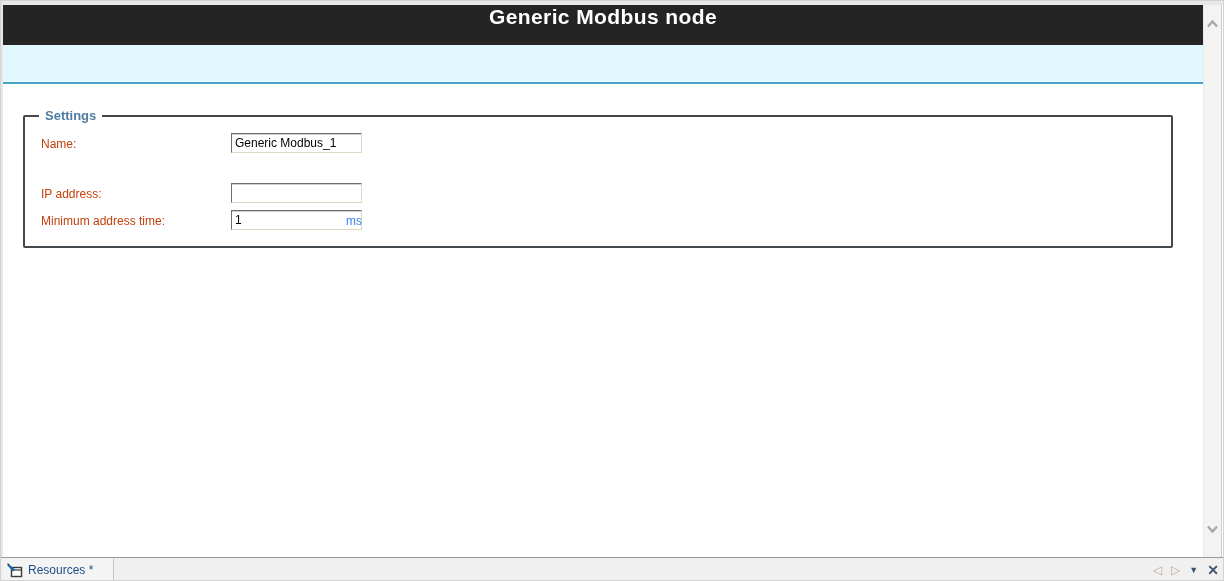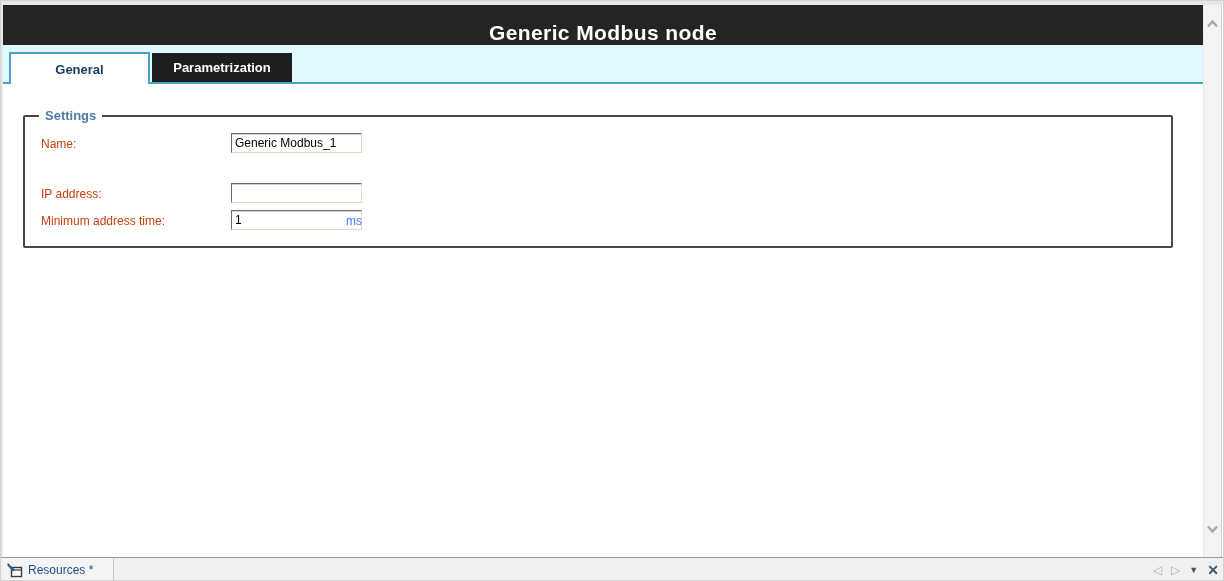--- a/index.html
+++ b/index.html
@@ -9,21 +9,21 @@
   .window {
     position:relative; width:1224px; height:581px;
     background:#ffffff; border:1px solid #d2d2d2; overflow:hidden;
   }
   .frame-top { position:absolute; left:0; top:0; width:1224px; height:4px; background:#e7e7e7; }
   .frame-left { position:absolute; left:0; top:4px; width:2px; height:552px; background:#e7e7e7; }
 
   .titlebar {
     position:absolute; left:2px; top:4px; width:1200px; height:40px;
     background:#242424; color:#ffffff;
-    display:flex; align-items:flex-end; justify-content:center;
+    display:flex; align-items:flex-start; justify-content:center;
     font-size:21px; font-weight:bold; letter-spacing:0.4px;
   }
 
   .tabstrip {
     position:absolute; left:2px; top:44px; width:1200px; height:39px;
     background:#e1f9fe;
   }
   .tab-underline {
     position:absolute; left:2px; top:81px; width:1200px; height:2px;
     background:#4aa3c8; z-index:1;
@@ -102,26 +102,20 @@
 <div class="window">
   <div class="frame-top"></div>
   <div class="frame-left"></div>
 
   <div class="titlebar">
     <span>Generic Modbus node</span>
   </div>
 
   <div class="tabstrip"></div>
   <div class="tab-underline"></div>
-  <div class="tab tab-active">
-    <span>General</span>
-  </div>
-  <div class="tab tab-inactive">
-    <span>Parametrization</span>
-  </div>
 
   <div class="content">
     <div class="groupbox">
       <span class="groupbox-legend">Settings</span>
 
       <span class="field-label" style="top:20px;">Name:</span>
       <input type="text" class="txt" style="top: 16px;" value="Generic Modbus_1">
 
       <span class="field-label" style="top:70px;">IP address:</span>
       <input type="text" class="txt" style="top: 66px;" value="">

